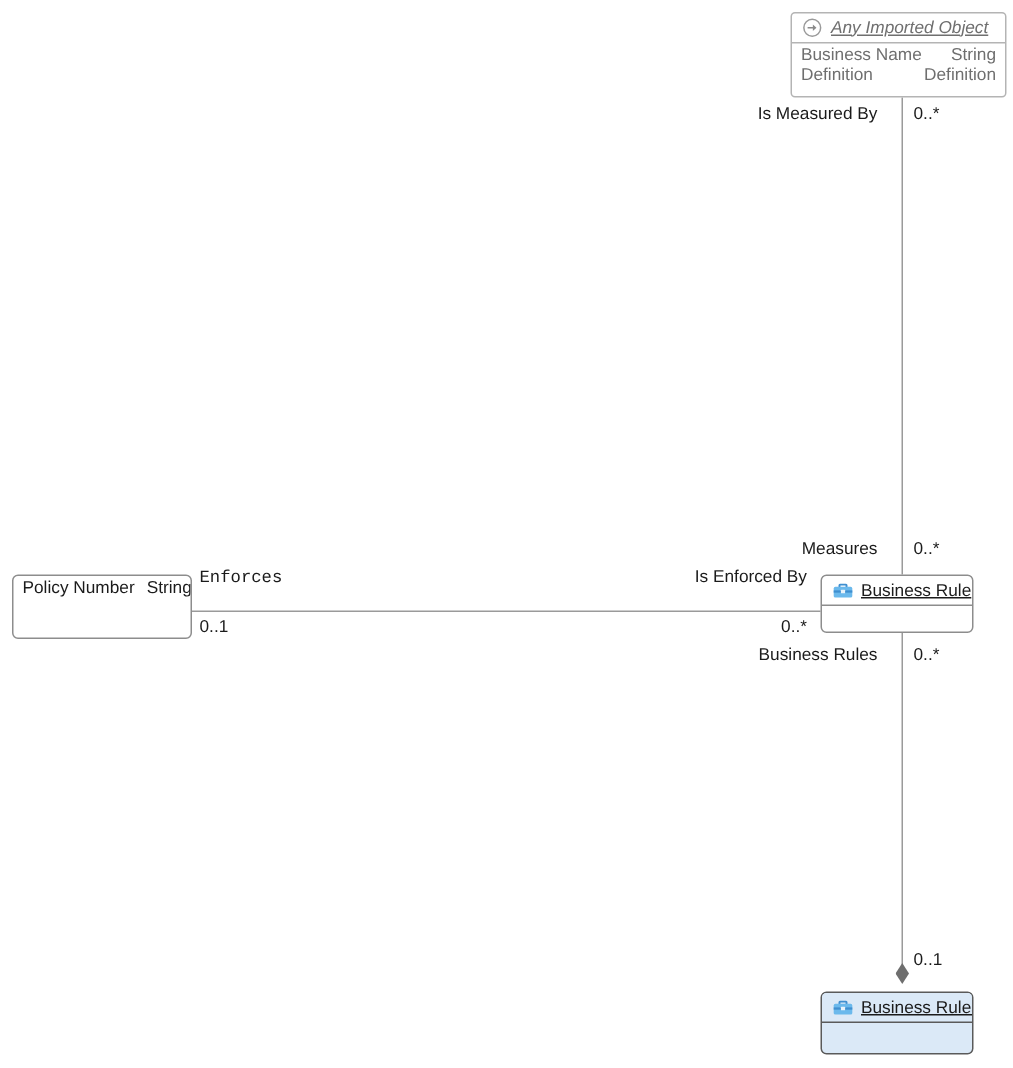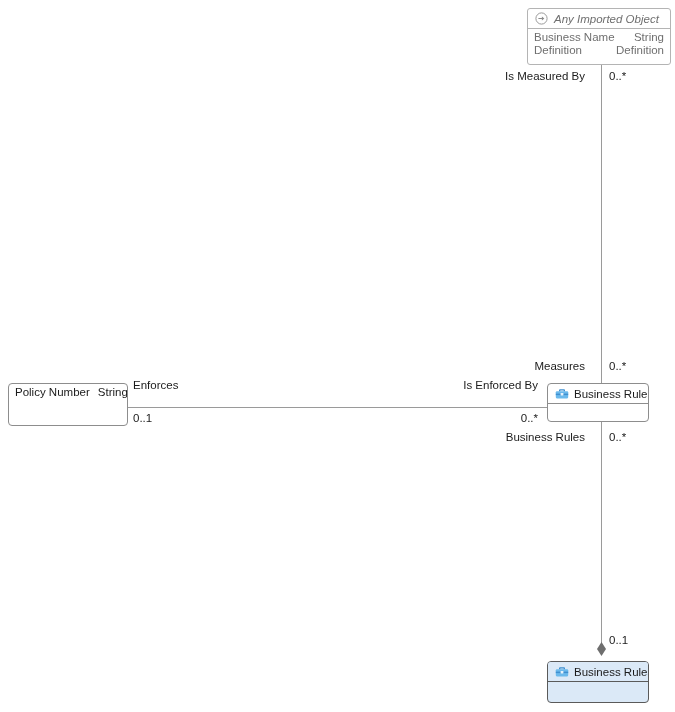--- a/index.html
+++ b/index.html
@@ -72,20 +72,21 @@
     border-bottom: 1px solid #b4b4b4;
   }
   .uml-box.selected .uml-head {
     border-bottom: 1px solid #5a5a5a;
     background: #dbe9f7;
   }
   .uml-title {
     font-size: 11.5px;
     color: #1b1b1b;
     line-height: 14px;
+    text-decoration: underline;
   }
   .uml-box.imported .uml-title {
     font-style: italic;
     color: #6f6f6f;
   }
   .uml-attrs {
     padding: 2px 0 2px 0;
     box-sizing: border-box;
   }
   .attr-row {
@@ -131,21 +132,21 @@
   <div class="line-v" style="left:601px; top:422px; height:222px;"></div>
 
   <div class="diamond" style="left:597px; top:642px;"></div>
 
   <div class="edge-label right" style="left:420px; top:70px; width:165px;">Is Measured By</div>
   <div class="edge-label" style="left:609px; top:70px;">0..*</div>
 
   <div class="edge-label right" style="left:420px; top:360px; width:165px;">Measures</div>
   <div class="edge-label" style="left:609px; top:360px;">0..*</div>
 
-  <div class="edge-label" style="left:133px; top:379px;">Enforces</div>
+  <div class="edge-label" style="left:133px; top:379px;font-family:Liberation Mono, monospace;">Enforces</div>
   <div class="edge-label" style="left:133px; top:412px;">0..1</div>
 
   <div class="edge-label right" style="left:375px; top:379px; width:163px;">Is Enforced By</div>
   <div class="edge-label right" style="left:375px; top:412px; width:163px;">0..*</div>
 
   <div class="edge-label right" style="left:420px; top:431px; width:165px;">Business Rules</div>
   <div class="edge-label" style="left:609px; top:431px;">0..*</div>
 
   <div class="edge-label" style="left:609px; top:634px;">0..1</div>
 

